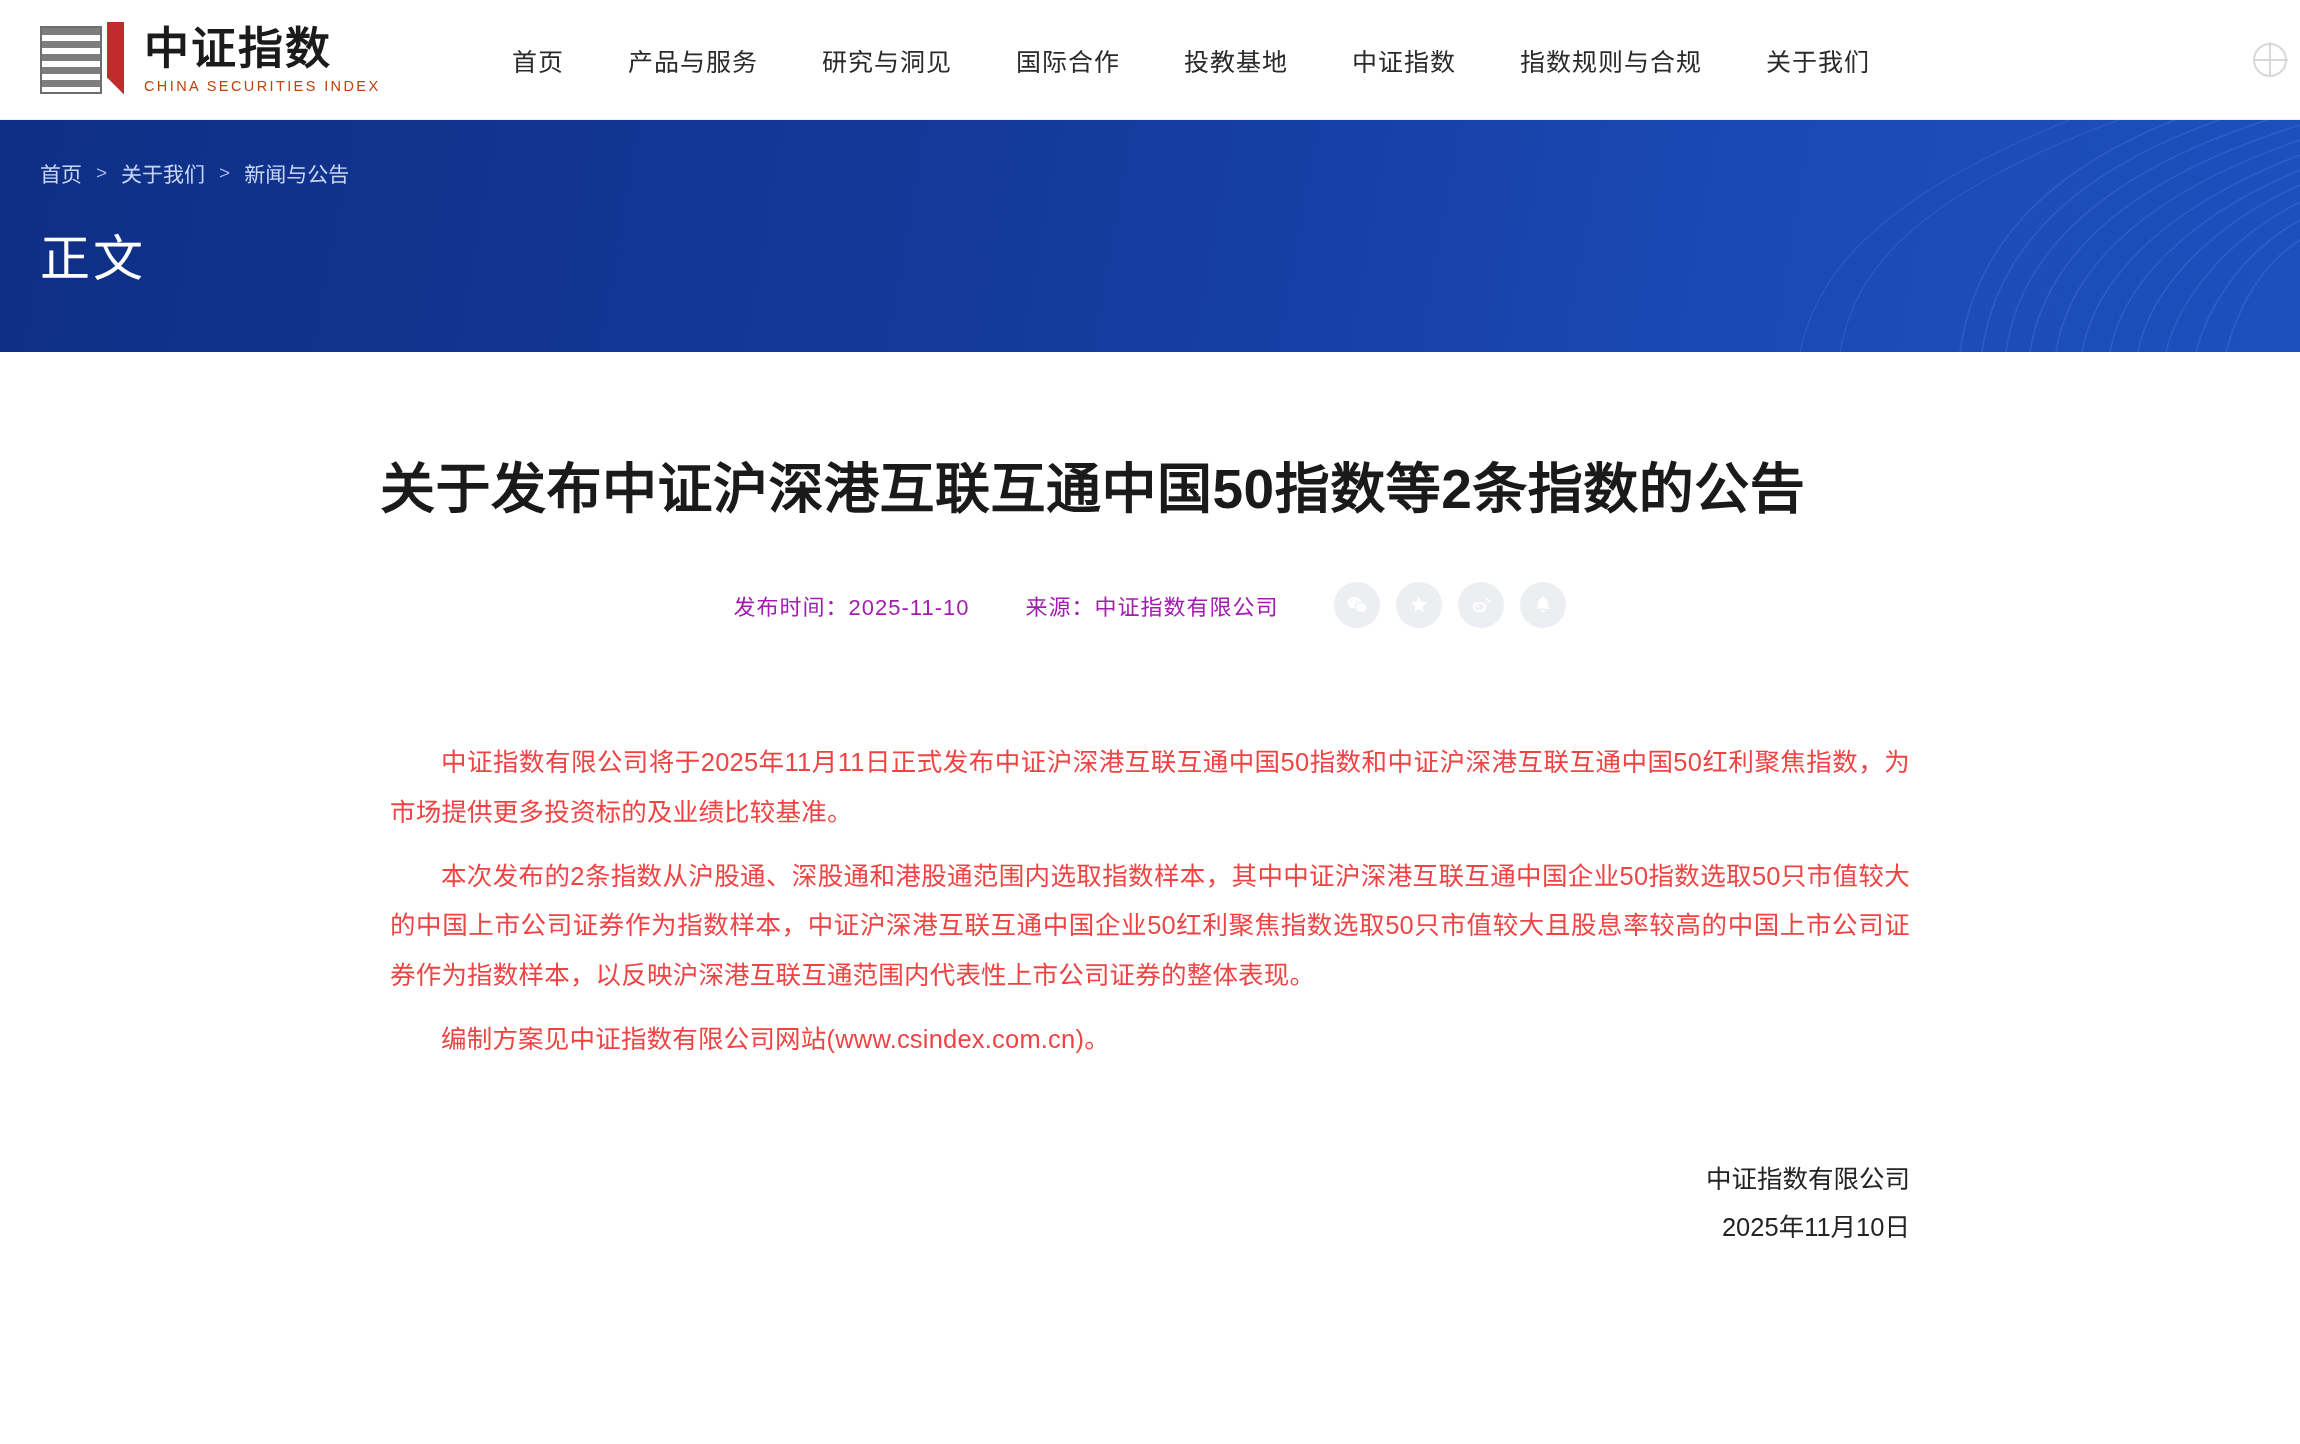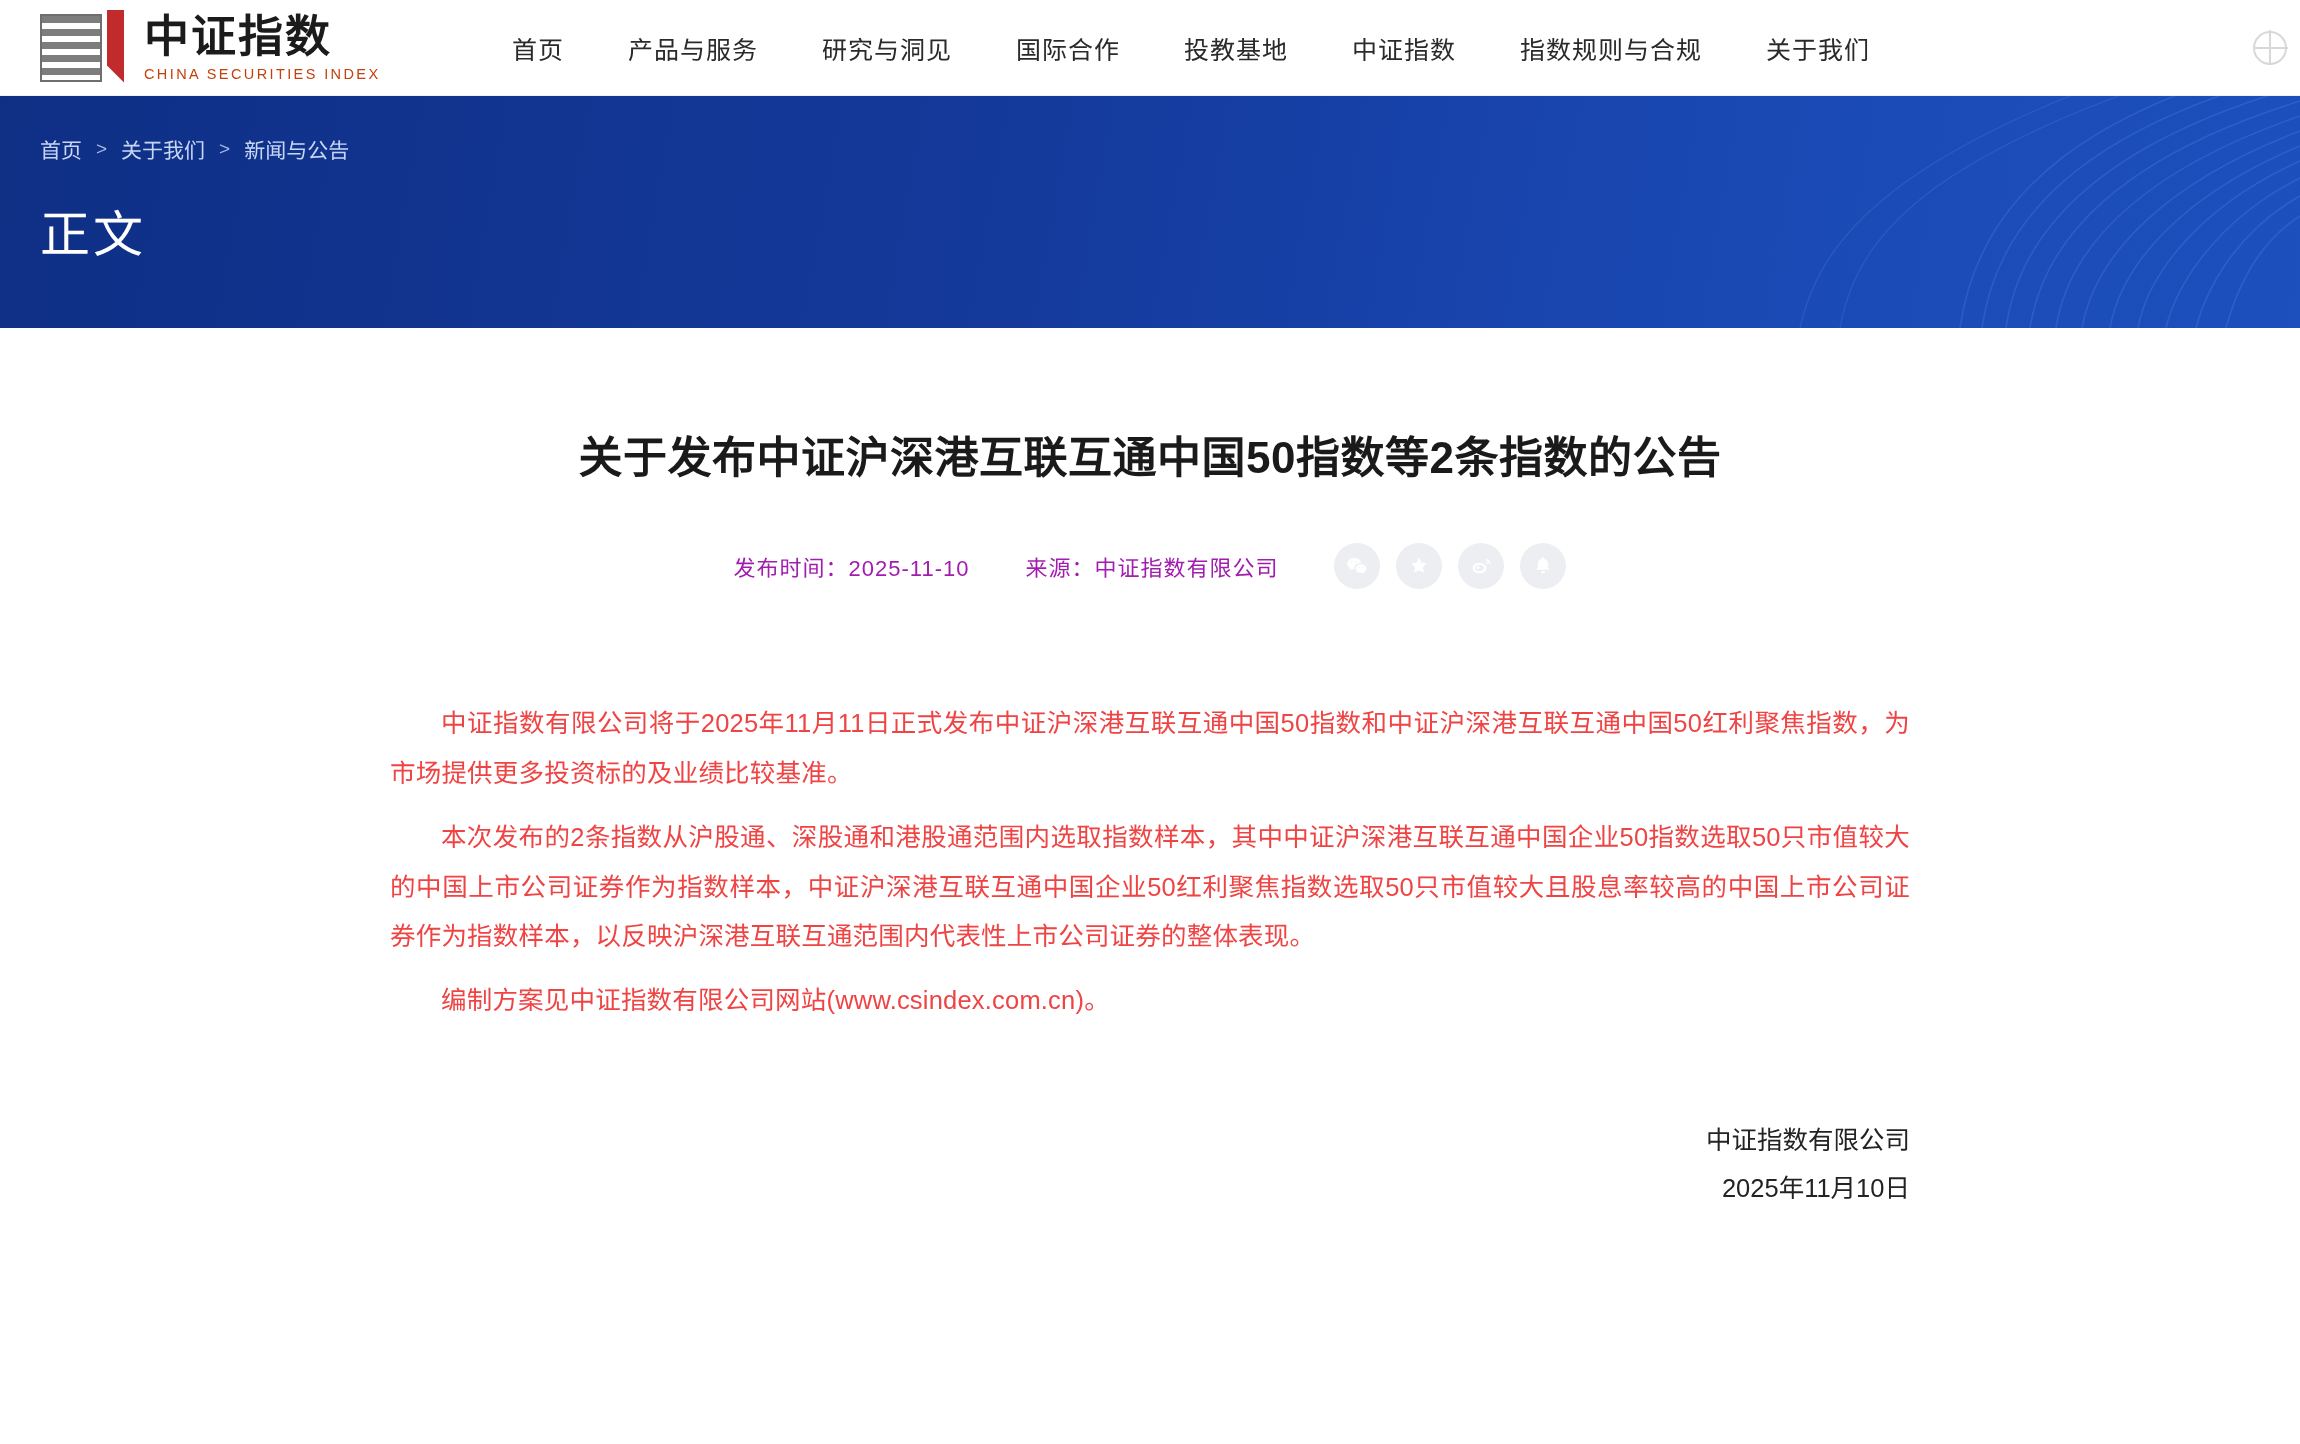--- a/index.html
+++ b/index.html
@@ -11,21 +11,21 @@
   }
   body {
     width: 2300px;
     min-height: 1444px;
     position: relative;
     overflow: hidden;
   }
 
   
   .header {
-    height: 96px;
+    height: 120px;
     background: #ffffff;
     display: flex;
     align-items: center;
     padding: 0 0 0 40px;
     border-bottom: 1px solid #f0f0f0;
     position: relative;
   }
   .logo-wrap {
     display: flex;
     align-items: center;
@@ -164,24 +164,23 @@
     z-index: 2;
   }
 
   
   .article {
     width: 1600px;
     margin: 0 auto;
     padding: 100px 0 0 0;
   }
   .article-title {
-    font-size: 44px;
+    font-size: 55px;
     font-weight: 700;
     color: #1a1a1a;
-    text-align: center;
     line-height: 1.35;
     letter-spacing: 0.5px;
     padding: 0 30px;
   }
   .meta-row {
     margin-top: 56px;
     display: flex;
     align-items: center;
     justify-content: center;
     gap: 56px;

